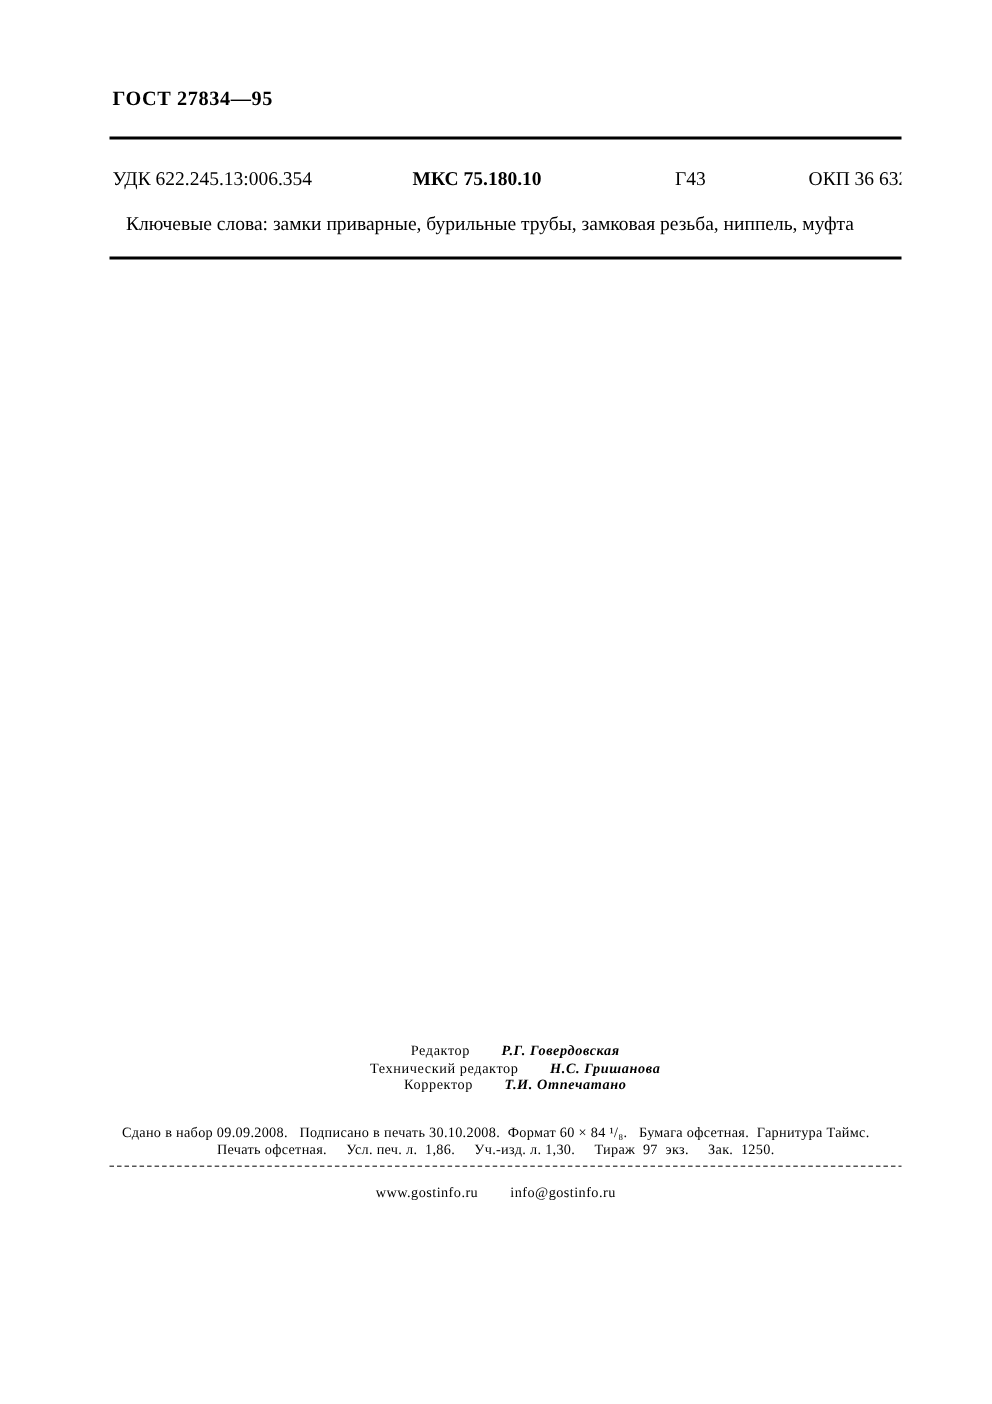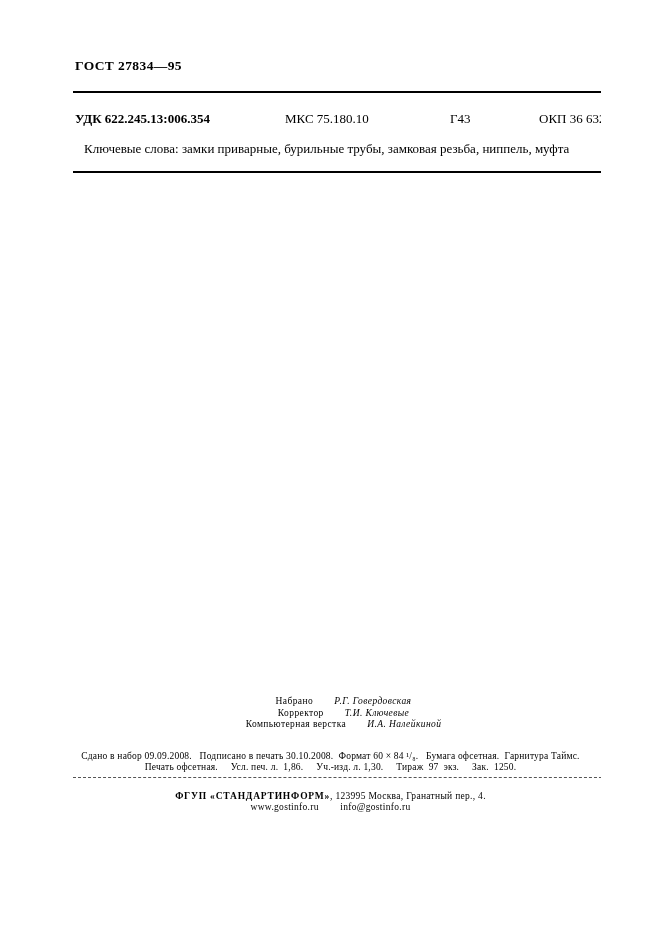--- a/index.html
+++ b/index.html
@@ -40,22 +40,22 @@
     top: 111px;
     width: 537px;
     height: 16px;
     font-size: 13px;
   }
   .codes-row span {
     position: absolute;
     white-space: nowrap;
     top: 0;
   }
-  .code-udk { left: 0; font-weight: bold; }
-  .code-mks { left: 210px; }
+  .code-udk { left: 0; }
+  .code-mks { left: 200px; font-weight: bold; }
   .code-class { left: 375px; }
   .code-okp { right: 0; }
   .keywords {
     position: absolute;
     left: 84px;
     top: 141px;
     width: 537px;
     font-size: 13px;
     white-space: nowrap;
   }
@@ -65,20 +65,21 @@
     top: 696px;
     width: 537px;
     text-align: center;
     font-size: 9.5px;
     line-height: 11.6px;
     letter-spacing: 0.4px;
   }
   .credit-name {
     font-style: italic;
     margin-left: 21px;
+    font-weight: bold;
   }
   .imprint {
     position: absolute;
     left: 50px;
     top: 751px;
     width: 561px;
     text-align: center;
     font-size: 9.5px;
     line-height: 11.2px;
     letter-spacing: 0.2px;
@@ -123,39 +124,36 @@
     <span class="code-class">Г43</span>
     <span class="code-okp">ОКП 36 6321</span>
   </div>
 
   <div class="keywords">Ключевые слова: замки приварные, бурильные трубы, замковая резьба, ниппель, муфта</div>
 
   <div class="rule rule-keywords"></div>
 
   <div class="credits">
     <div class="credit-line">
-      <span class="credit-role">Набрано</span><span class="credit-name">Р.Г. Говердовская</span>
+      <span class="credit-role">Редактор</span><span class="credit-name">Р.Г. Говердовская</span>
     </div>
     <div class="credit-line">
-      <span class="credit-role">Корректор</span><span class="credit-name">Т.И. Ключевые</span>
+      <span class="credit-role">Технический редактор</span><span class="credit-name">Н.С. Гришанова</span>
     </div>
     <div class="credit-line">
-      <span class="credit-role">Компьютерная верстка</span><span class="credit-name">И.А. Налейкиной</span>
+      <span class="credit-role">Корректор</span><span class="credit-name">Т.И. Отпечатано</span>
     </div>
   </div>
 
   <div class="imprint">
     <div>Сдано в набор 09.09.2008.&nbsp;&nbsp;&nbsp;Подписано в печать 30.10.2008.&nbsp;&nbsp;Формат 60 × 84 ¹/₈.&nbsp;&nbsp;&nbsp;Бумага офсетная.&nbsp;&nbsp;Гарнитура Таймс.</div>
     <div>Печать офсетная.&nbsp;&nbsp;&nbsp;&nbsp;&nbsp;Усл. печ. л.&nbsp;&nbsp;1,86.&nbsp;&nbsp;&nbsp;&nbsp;&nbsp;Уч.-изд. л. 1,30.&nbsp;&nbsp;&nbsp;&nbsp;&nbsp;Тираж&nbsp;&nbsp;97&nbsp;&nbsp;экз.&nbsp;&nbsp;&nbsp;&nbsp;&nbsp;Зак.&nbsp;&nbsp;1250.</div>
   </div>
 
   <div class="rule-dashed"></div>
 
   <div class="publisher">
     <div class="line">
-      <span class="org">ФГУП «СТАНДАРТИНФОРМ»</span><span>, 123995 Москва, Гранатный пер., 4.</span>
-    </div>
-    <div class="line">
       <span>www.gostinfo.ru</span><span>&nbsp;&nbsp;&nbsp;&nbsp;&nbsp;&nbsp;&nbsp;&nbsp;</span><span>info@gostinfo.ru</span>
     </div>
   </div>
 
 </div>
 
 </body></html>

